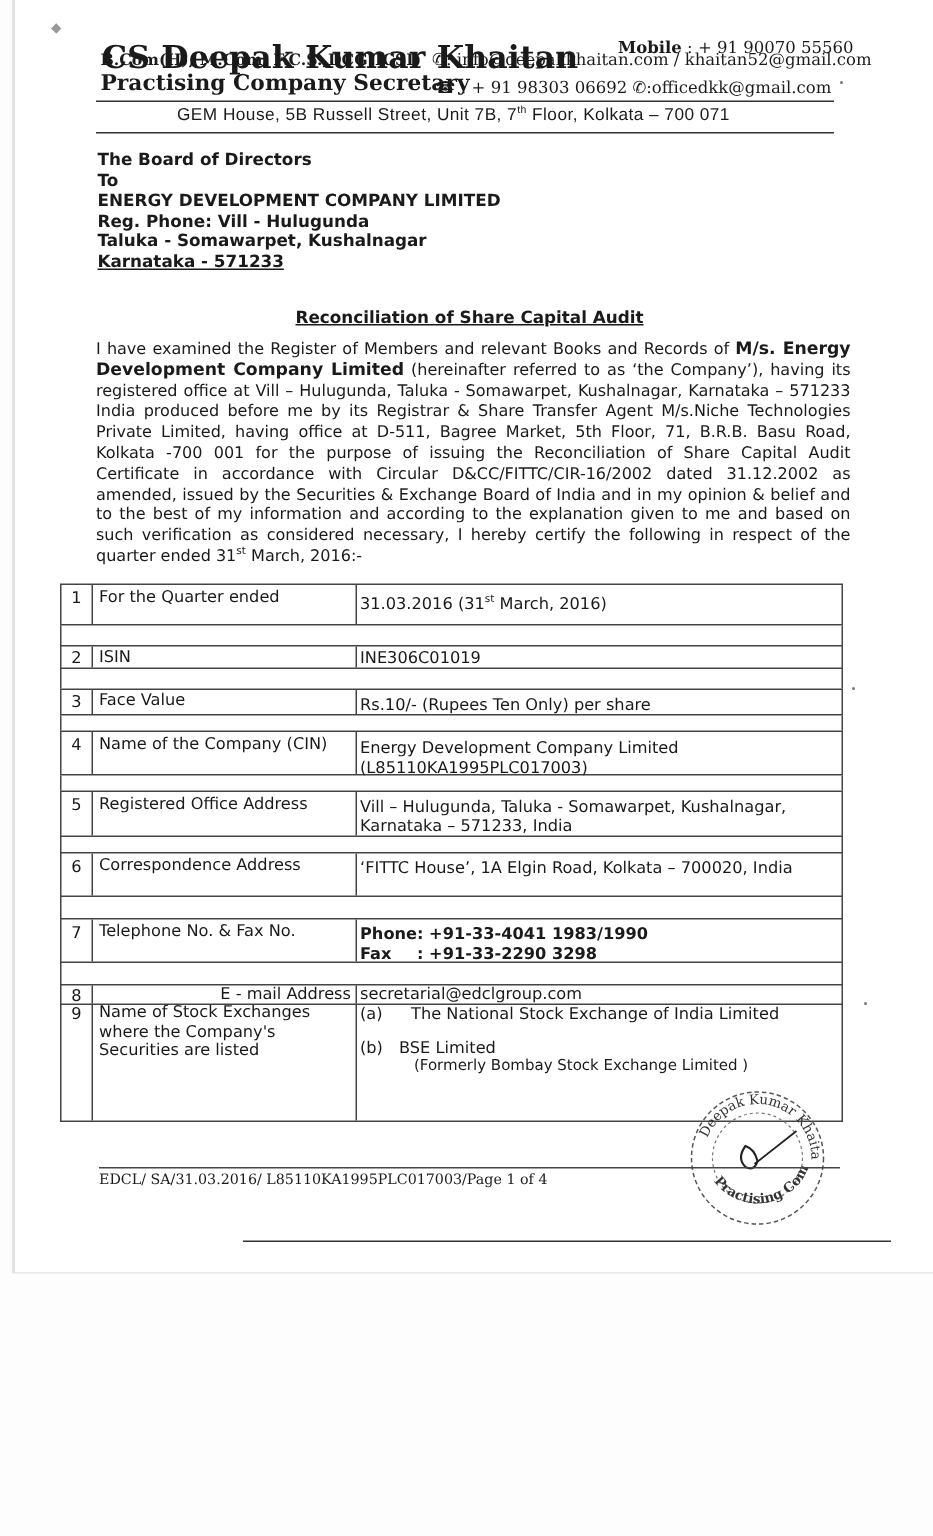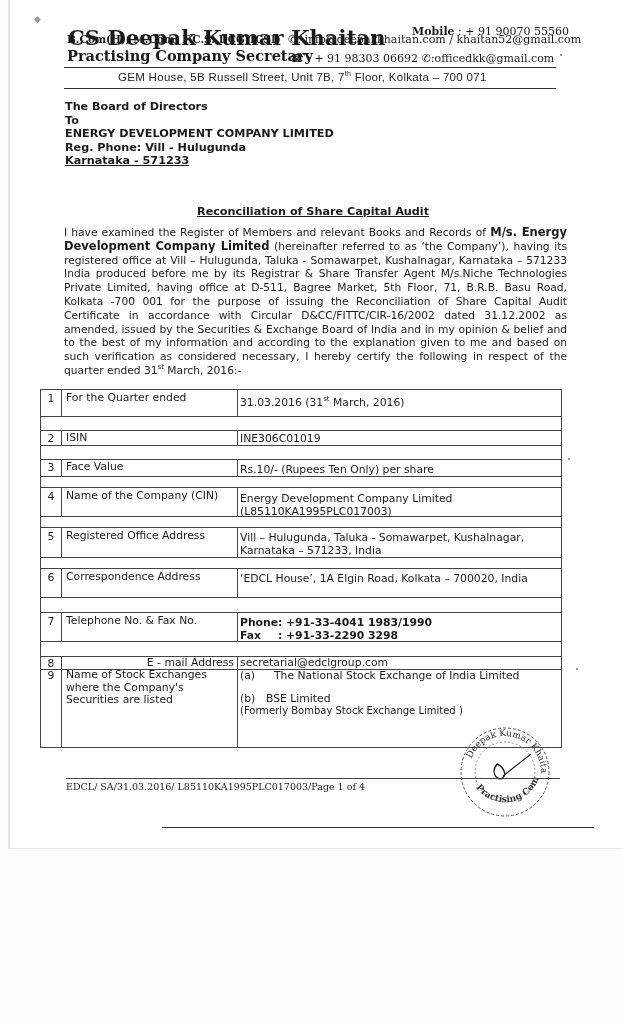--- a/index.html
+++ b/index.html
@@ -65,20 +65,21 @@
 <div class="lh-phone">☎ : + 91 98303 06692 ✆:officedkk@gmail.com</div>
 <div class="lh-rule1"></div>
 <div class="lh-addr"><span>GEM House, 5B Russell Street, Unit 7B, 7</span><sup>th</sup><span> Floor, Kolkata – 700 071</span></div>
 <div class="lh-rule2"></div>
 
 <div class="addr">
   <div>The Board of Directors</div>
   <div>To</div>
   <div>ENERGY DEVELOPMENT COMPANY LIMITED</div>
   <div>Reg. Phone: Vill - Hulugunda</div>
+  <div>Taluka - Somawarpet, Kushalnagar</div>
   <div class="u">Karnataka - 571233</div>
 </div>
 
 <div class="title">Reconciliation of Share Capital Audit</div>
 
 <div class="para"><span>I have examined the Register of Members and relevant Books and Records of </span><b>M/s. Energy Development Company Limited</b><span> (hereinafter referred to as ‘the Company’), having its registered office at Vill – Hulugunda, Taluka - Somawarpet, Kushalnagar, Karnataka – 571233 India produced before me by its Registrar &amp; Share Transfer Agent M/s.Niche Technologies Private Limited, having office at D-511, Bagree Market, 5th Floor, 71, B.R.B. Basu Road, Kolkata -700 001  for the purpose of issuing the Reconciliation of Share Capital Audit Certificate in accordance with Circular D&amp;CC/FITTC/CIR-16/2002 dated 31.12.2002 as amended,  issued by the Securities &amp; Exchange Board of India and in my opinion &amp; belief and to the best of my information and according to the explanation given to me and based on such verification as considered necessary, I hereby certify the following in respect of the quarter ended 31</span><sup>st</sup><span> March, 2016:-</span></div>
 
 <div class="tbl">
 
   <div class="row" style="top:0; height:28px;">
@@ -124,21 +125,21 @@
       <div>Vill – Hulugunda, Taluka - Somawarpet, Kushalnagar,</div>
       <div>Karnataka – 571233, India</div>
     </div>
   </div>
   <div class="gap" style="top:169px; height:10px;"></div>
 
   <div class="row" style="top:179px; height:30px;">
     <div class="no">6</div>
     <div class="lbl">Correspondence Address</div>
     <div class="sep"></div>
-    <div class="val" style="top:4px;">‘EDCL House’, 1A Elgin Road, Kolkata – 700020, India</div>
+    <div class="val" style="top:4px;">‘FITTC House’, 1A Elgin Road, Kolkata – 700020, India</div>
   </div>
   <div class="gap" style="top:209px; height:14px;"></div>
 
   <div class="row" style="top:223px; height:30px;">
     <div class="no">7</div>
     <div class="lbl">Telephone No. &amp; Fax No.</div>
     <div class="sep"></div>
     <div class="val" style="top:4px;font-weight:bold;">
       <div><span class="tab2">Phone</span><span>:  +91-33-4041 1983/1990</span></div>
       <div><span class="tab2">Fax</span><span>:  +91-33-2290 3298</span></div>
@@ -158,21 +159,21 @@
     <div class="lbl" style="top:0;">
       <div>Name of Stock Exchanges</div>
       <div>where the Company's</div>
       <div>Securities are listed</div>
     </div>
     <div class="sep"></div>
     <div class="val" style="top:1px;">
       <div><span class="tab" style="width:34px;">(a)</span><span>The National Stock Exchange of India Limited</span></div>
       <div style="height:10px;"></div>
       <div><span class="tab" style="width:26px;">(b)</span><span>BSE Limited</span></div>
-      <div style="font-size:10px;">(Formerly Bombay Stock Exchange Limited )</div>
+      <div style="font-size:10px;margin-left:36px;">(Formerly Bombay Stock Exchange Limited )</div>
     </div>
   </div>
 </div>
 
 <svg class="stamp" viewBox="0 0 100 100">
   <defs>
     <path id="arcTop" d="M 14,52 A 36,36 0 0 1 86,52"></path>
     <path id="arcBot" d="M 16,58 A 36,36 0 0 0 84,58"></path>
   </defs>
   <circle cx="50" cy="52" r="44" fill="none" stroke="#555" stroke-width="1" stroke-dasharray="3,2"></circle>

